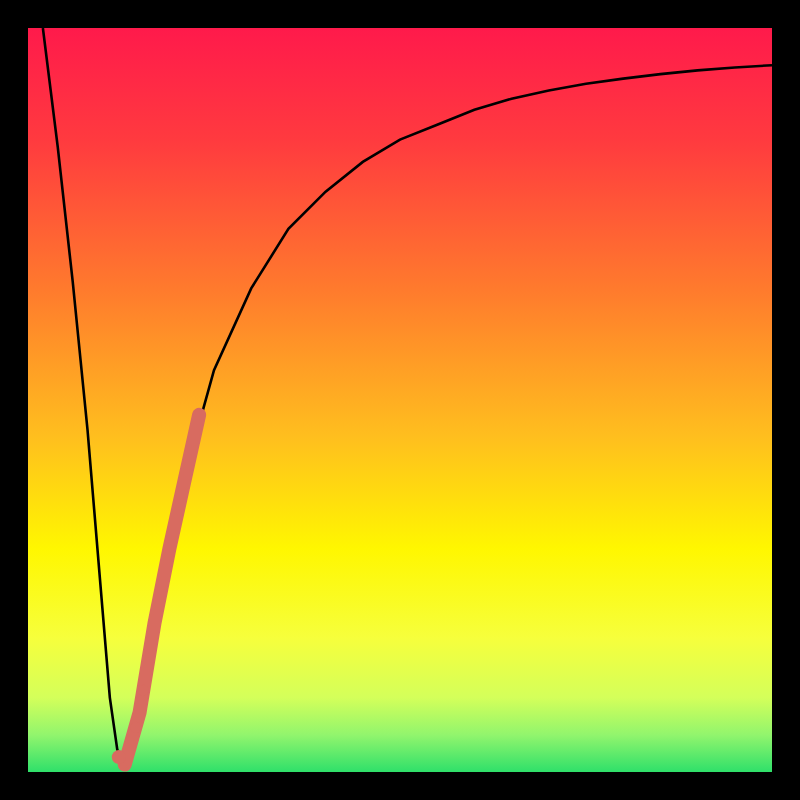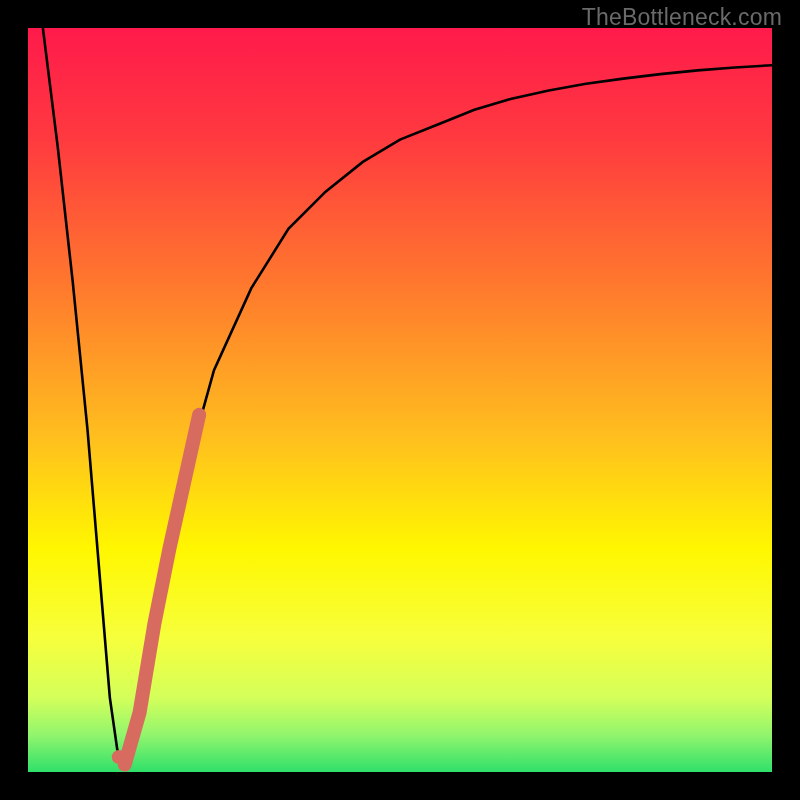--- a/index.html
+++ b/index.html
@@ -24,21 +24,20 @@
     font-size: 23px;
     font-weight: 400;
     letter-spacing: 0.2px;
   }
   svg { display: block; }
 </style>
 </head>
 <body>
 
 <div id="chart-container">
-  <div id="watermark">TheBottleneck.com</div>
   <svg id="chart-svg" width="800" height="800" viewBox="0 0 800 800">
     <defs>
       <linearGradient id="bg-grad" x1="0" y1="0" x2="0" y2="1">
           <stop offset="0%" stop-color="#ff1a4b"></stop>
           <stop offset="15%" stop-color="#ff3a3f"></stop>
           <stop offset="35%" stop-color="#ff7a2d"></stop>
           <stop offset="55.00000000000001%" stop-color="#ffbf1e"></stop>
           <stop offset="70%" stop-color="#fff700"></stop>
           <stop offset="82%" stop-color="#f6ff3c"></stop>
           <stop offset="90%" stop-color="#d4ff5a"></stop>

